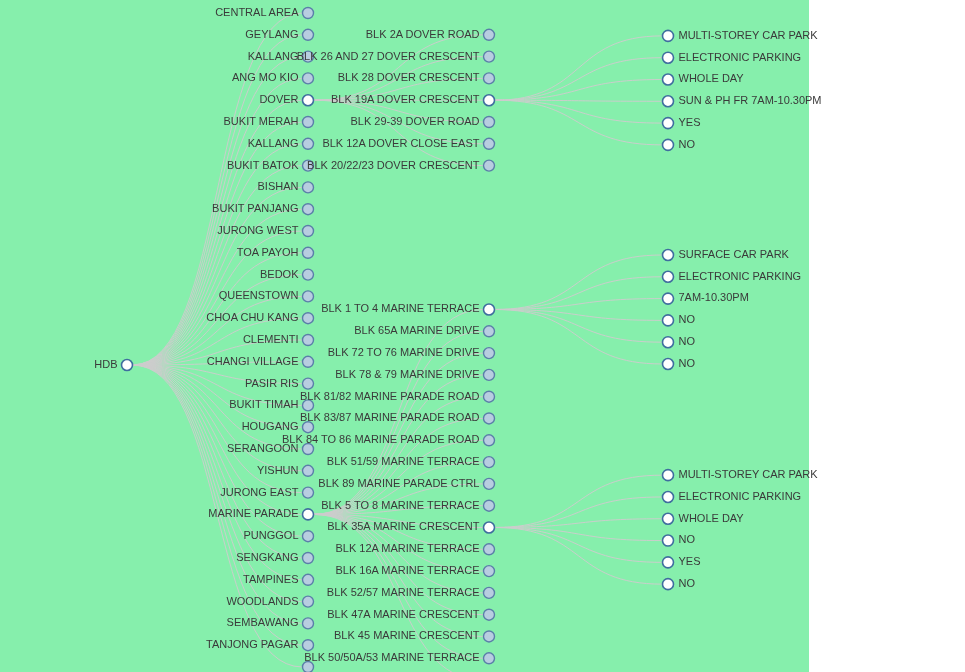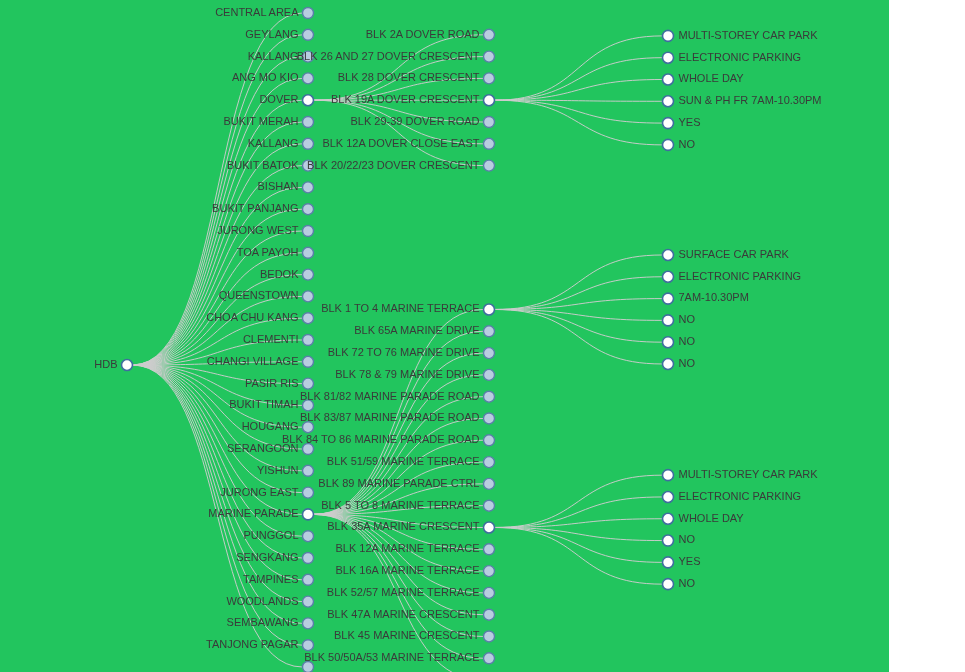--- a/index.html
+++ b/index.html
@@ -8,23 +8,23 @@
     background: #ffffff;
   }
   body {
     width: 965px;
     height: 672px;
     overflow: hidden;
     font-family: "Liberation Sans", sans-serif;
   }
   #diagram-root {
     position: relative;
-    width: 889px;
+    width: 809px;
     height: 672px;
-    background: #22c55e;
+    background: #86efac;
   }
   svg#tree-svg {
     display: block;
     width: 965px;
     height: 672px;
   }
   .edge {
     fill: none;
     stroke: #cccccc;
     stroke-width: 1;

